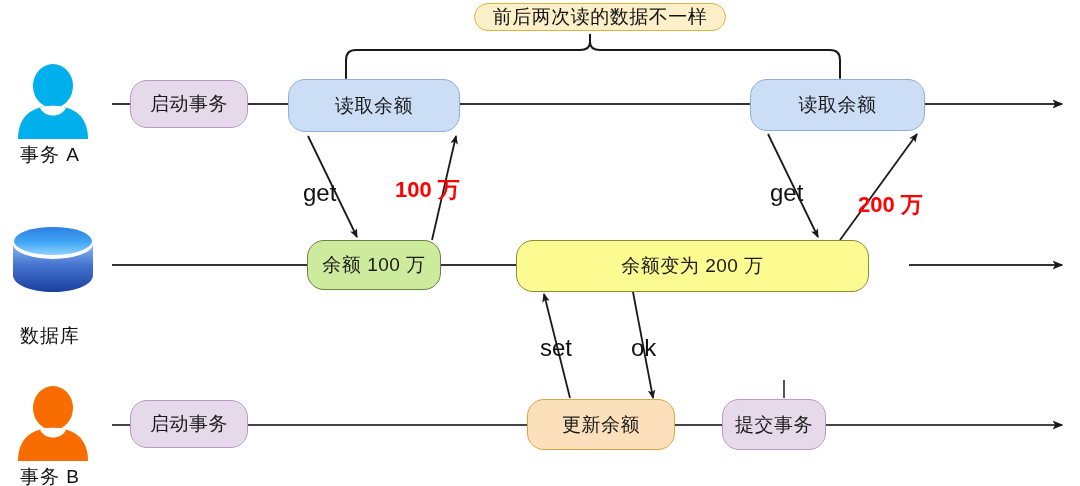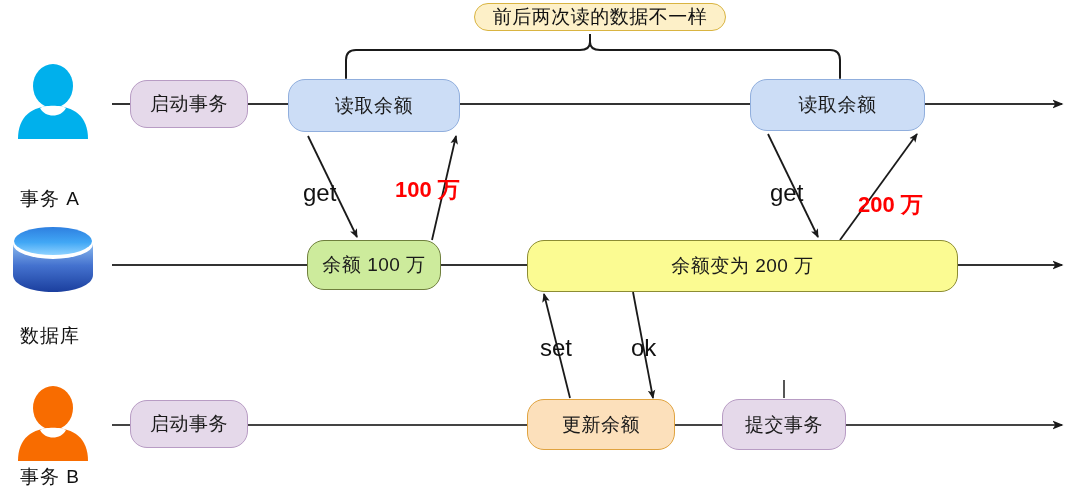--- a/index.html
+++ b/index.html
@@ -173,34 +173,34 @@
 
     <g>
       <ellipse cx="53" cy="408" rx="20" ry="22" fill="#f86c00"></ellipse>
       <path d="M18,461 C18,438 32,428 53,428 C74,428 88,438 88,461 Z" fill="#f86c00"></path>
       <path d="M40,430 C45,440 61,440 66,430 C62,427 44,427 40,430 Z" fill="#ffffff"></path>
     </g>
   </svg>
 
   <div class="note" style="left:474px; top:3px; width:252px; height:28px; border-radius:14px;">前后两次读的数据不一样</div>
 
-  <div class="actor-label" style="left:20px; top:142px;margin-top:44px;">事务 A</div>
+  <div class="actor-label" style="left:20px; top:142px;">事务 A</div>
   <div class="actor-label" style="left:20px; top:323px;">数据库</div>
   <div class="actor-label" style="left:20px; top:464px;">事务 B</div>
 
   <div class="node node-purple" style="left:130px; top:80px; width:118px; height:48px;">启动事务</div>
   <div class="node node-blue" style="left:288px; top:79px; width:172px; height:53px;">读取余额</div>
   <div class="node node-blue" style="left:750px; top:79px; width:175px; height:52px;">读取余额</div>
 
   <div class="node node-green" style="left:307px; top:240px; width:134px; height:50px;">余额 100 万</div>
-  <div class="node node-yellow" style="left:527px; top:240px; width:431px; height:52px;">余额变为 200 万</div>
+  <div class="node node-yellow" style="left:516px; top:240px; width:353px; height:52px;">余额变为 200 万</div>
 
   <div class="node node-purple" style="left:130px; top:400px; width:118px; height:48px;">启动事务</div>
   <div class="node node-orange" style="left:527px; top:399px; width:148px; height:51px;">更新余额</div>
-  <div class="node node-purple" style="left:722px; top:399px; width:124px; height:51px;">提交事务</div>
+  <div class="node node-purple" style="left:722px; top:399px; width:104px; height:51px;">提交事务</div>
 
   <div class="edge-label" style="left:303px; top:179px;">get</div>
   <div class="edge-label red" style="left:395px; top:175px;">100 万</div>
   <div class="edge-label" style="left:770px; top:179px;">get</div>
   <div class="edge-label red" style="left:858px; top:190px;">200 万</div>
   <div class="edge-label" style="left:540px; top:334px;">set</div>
   <div class="edge-label bold" style="left:631px; top:334px;">ok</div>
 
 </div>
 

